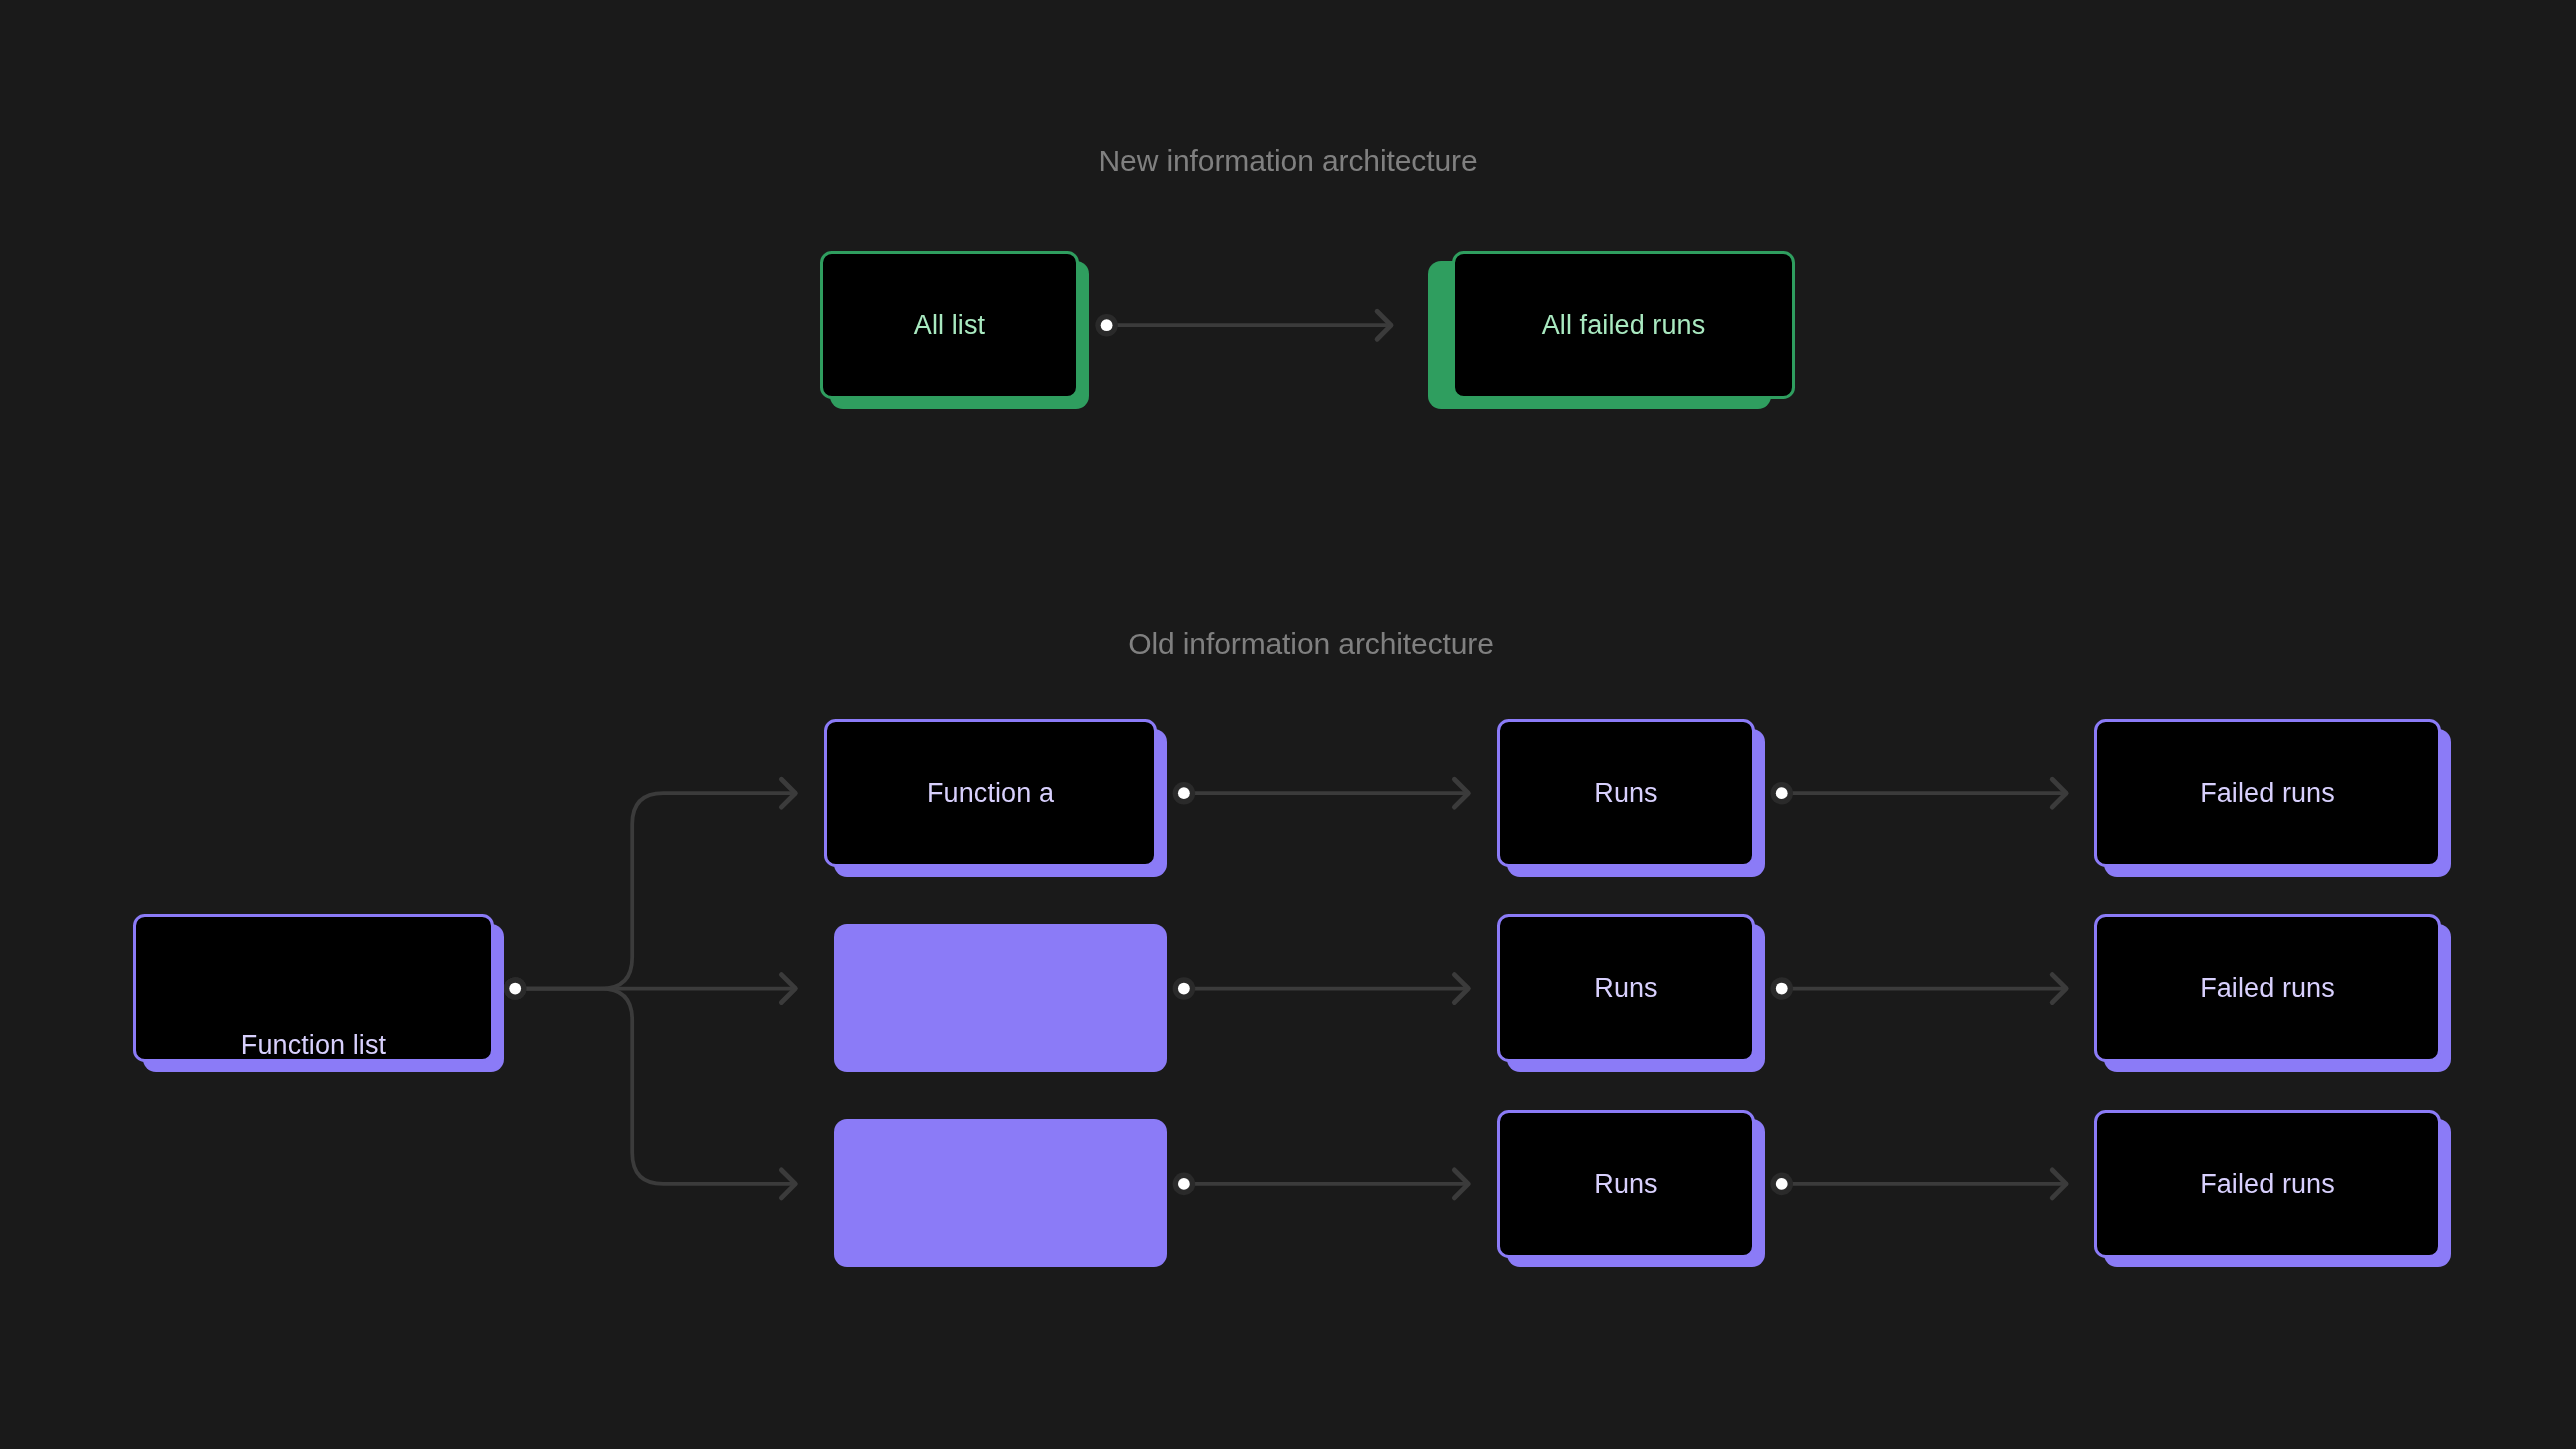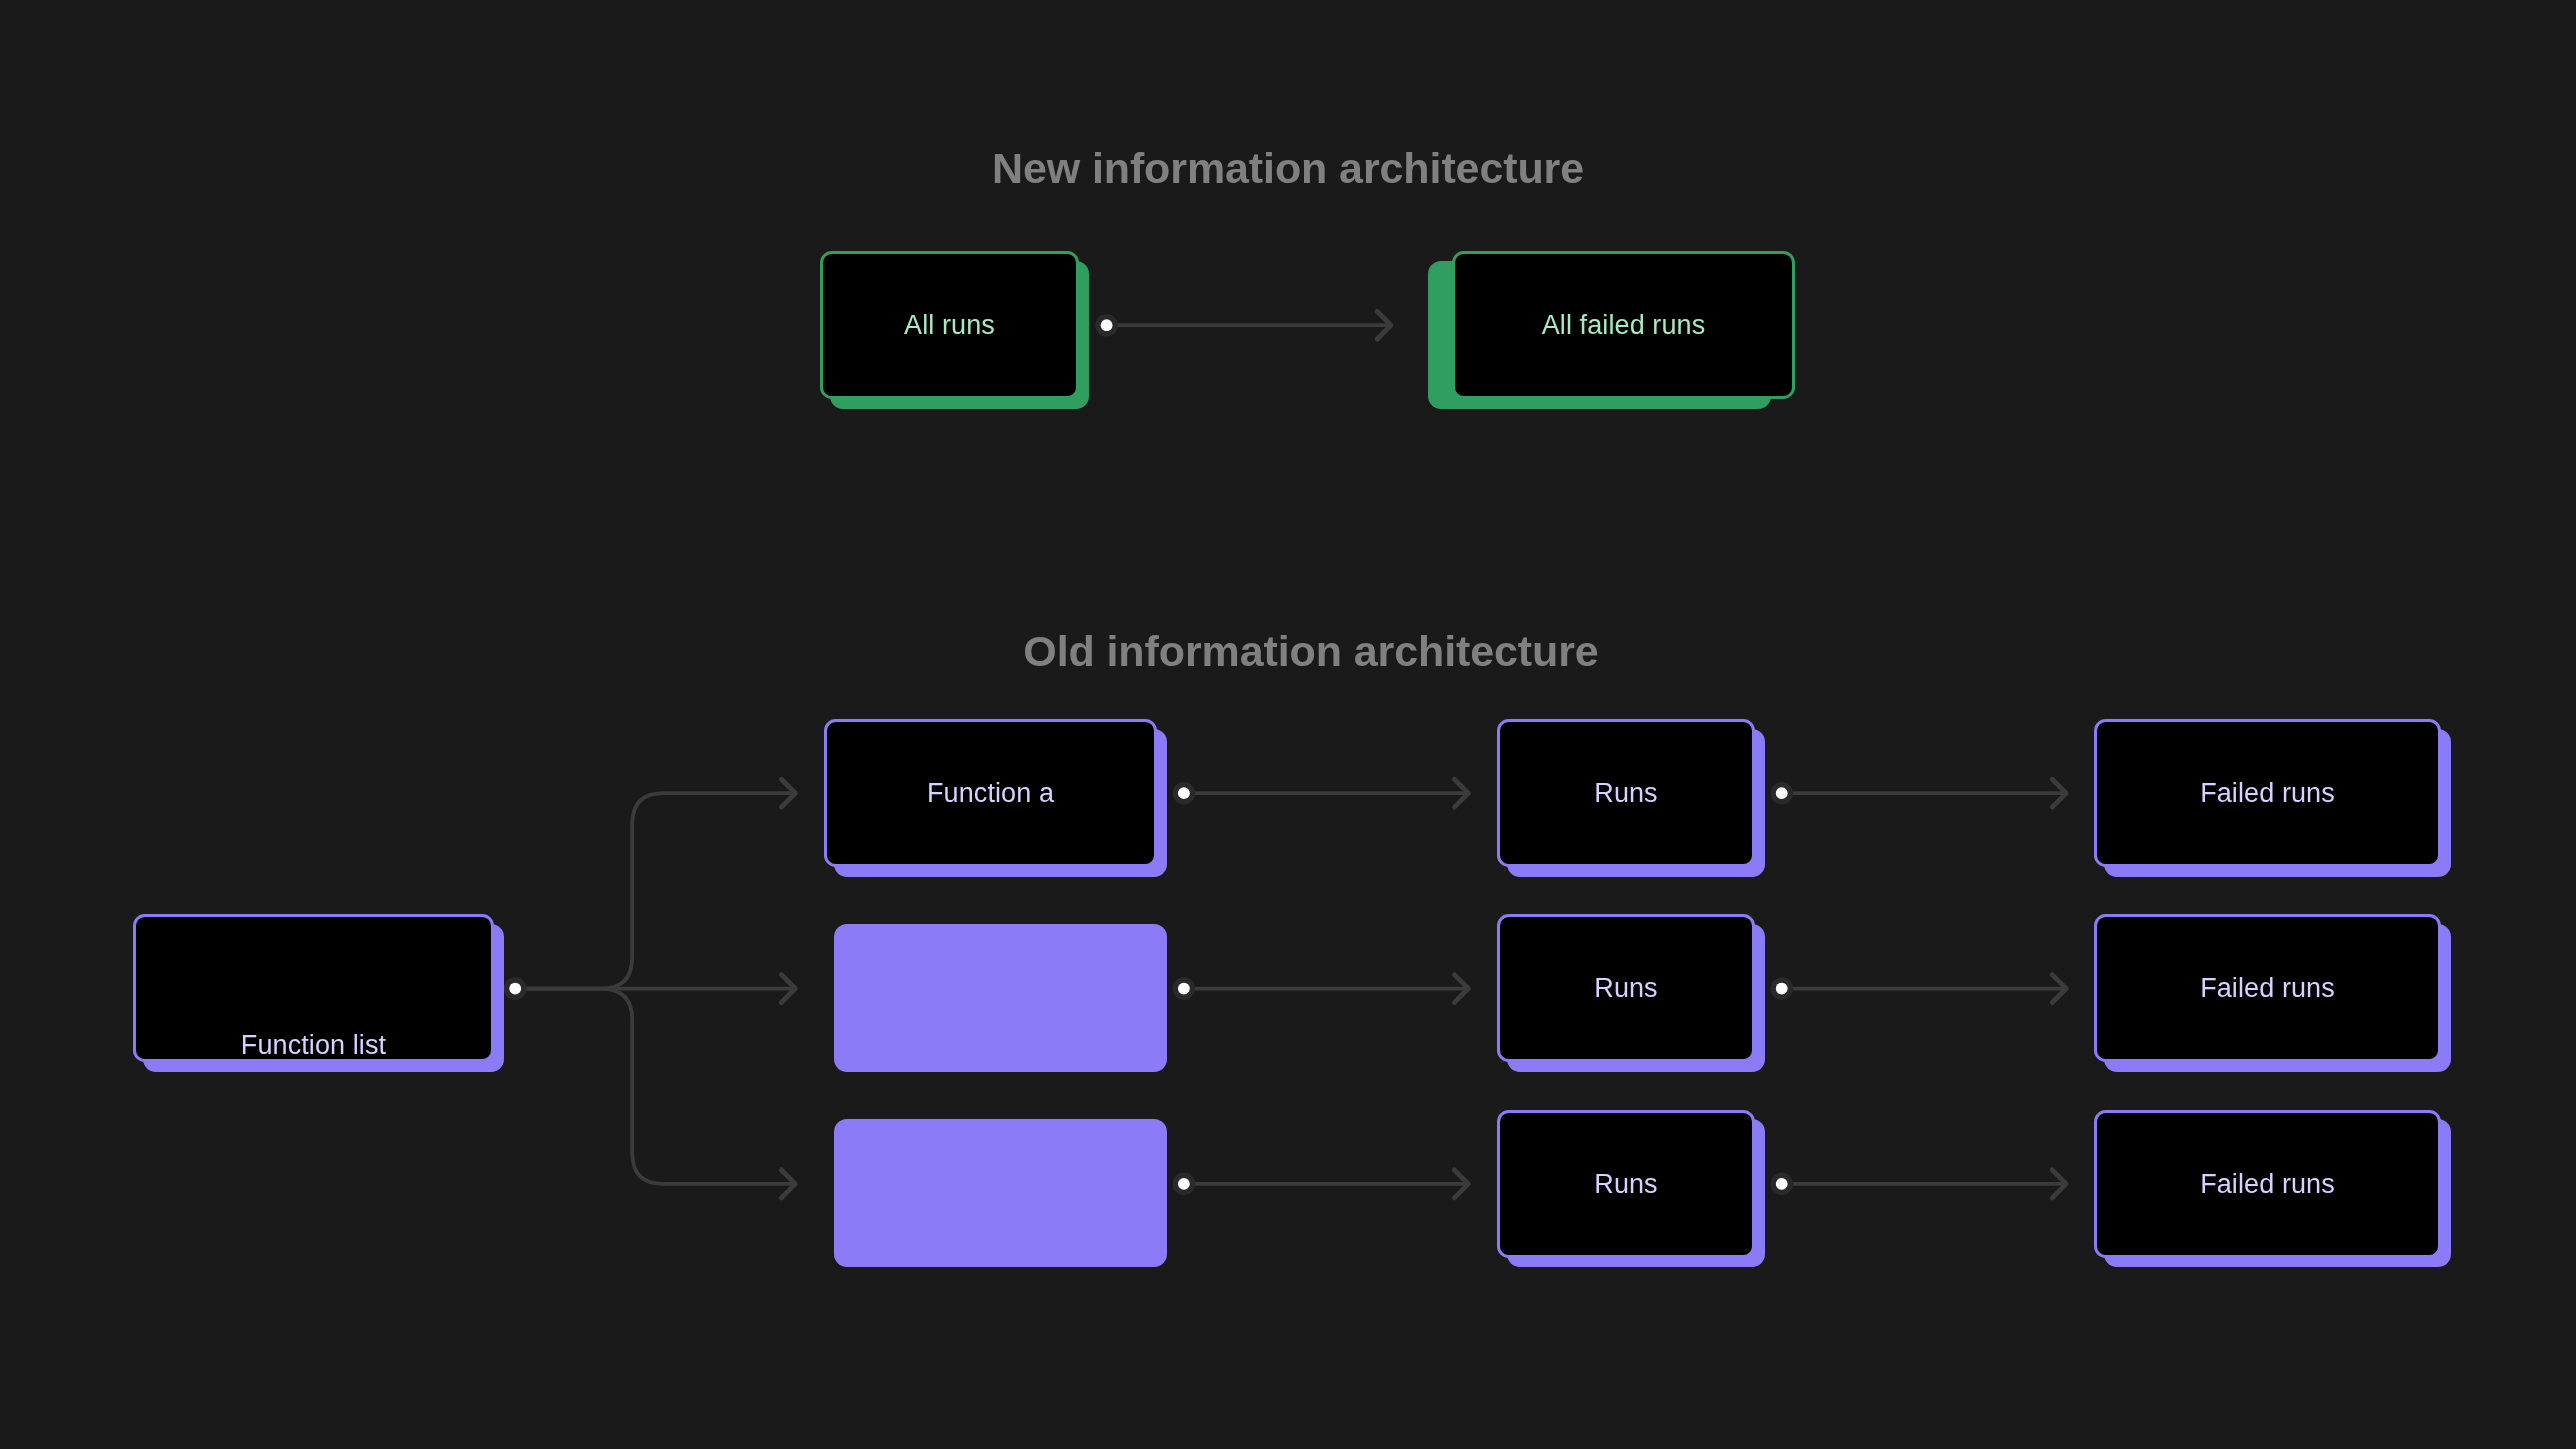--- a/index.html
+++ b/index.html
@@ -21,22 +21,22 @@
     position: absolute;
     left: 0; top: 0;
     width: 2576px;
     height: 1449px;
   }
 
   
   .section-title {
     position: absolute;
     color: #808080;
-    font-size: 43px;
-    font-weight: 700;
+    font-size: 30px;
+    font-weight: 400;
     letter-spacing: -0.1px;
     white-space: nowrap;
     transform: translateX(-50%);
   }
 
   
   .node {
     position: absolute;
     box-sizing: border-box;
     background: #000000;
@@ -159,21 +159,21 @@
         <path d="M 3320 2206 L 3850 2206" class="edge-line"></path>
         <path d="M 3824 2180 L 3850 2206 L 3824 2232" class="edge-head"></path>
         <circle cx="3320" cy="2206" r="21" class="edge-dot-ring"></circle>
         <circle cx="3320" cy="2206" r="11" class="edge-dot"></circle>
       </g>
     </svg>
 <div class="section-title" style="left: 1288px; top: 144px;">New information architecture</div>
     <div class="section-title" style="left: 1283px; top: 627px; margin-left: 28px;">Old information architecture</div>
     <div class="node-shadow shadow-green" style="left: 830px; top: 261px; width: 259px; height: 148px;"></div>
     <div class="node node-box green" style="left: 820px; top: 251px; width: 259px; height: 148px;">
-      <span class="node-label">All runs</span>
+      <span class="node-label">All list</span>
     </div>
     <div class="node-shadow shadow-green" style="left: 1428px; top: 261px; width: 343px; height: 148px;"></div>
     <div class="node node-box green" style="left: 1452px; top: 251px; width: 343px; height: 148px;">
       <span class="node-label">All failed runs</span>
     </div>
     <div class="node-shadow shadow-purple" style="left: 143px; top: 924px; width: 361px; height: 148px;"></div>
     <div class="node node-box purple" style="left: 133px; top: 914px; width: 361px; height: 148px; align-items: flex-end;">
       <span class="node-label">Function list</span>
     </div>
     <div class="node-shadow shadow-purple" style="left: 834px; top: 729px; width: 333px; height: 148px;"></div>

